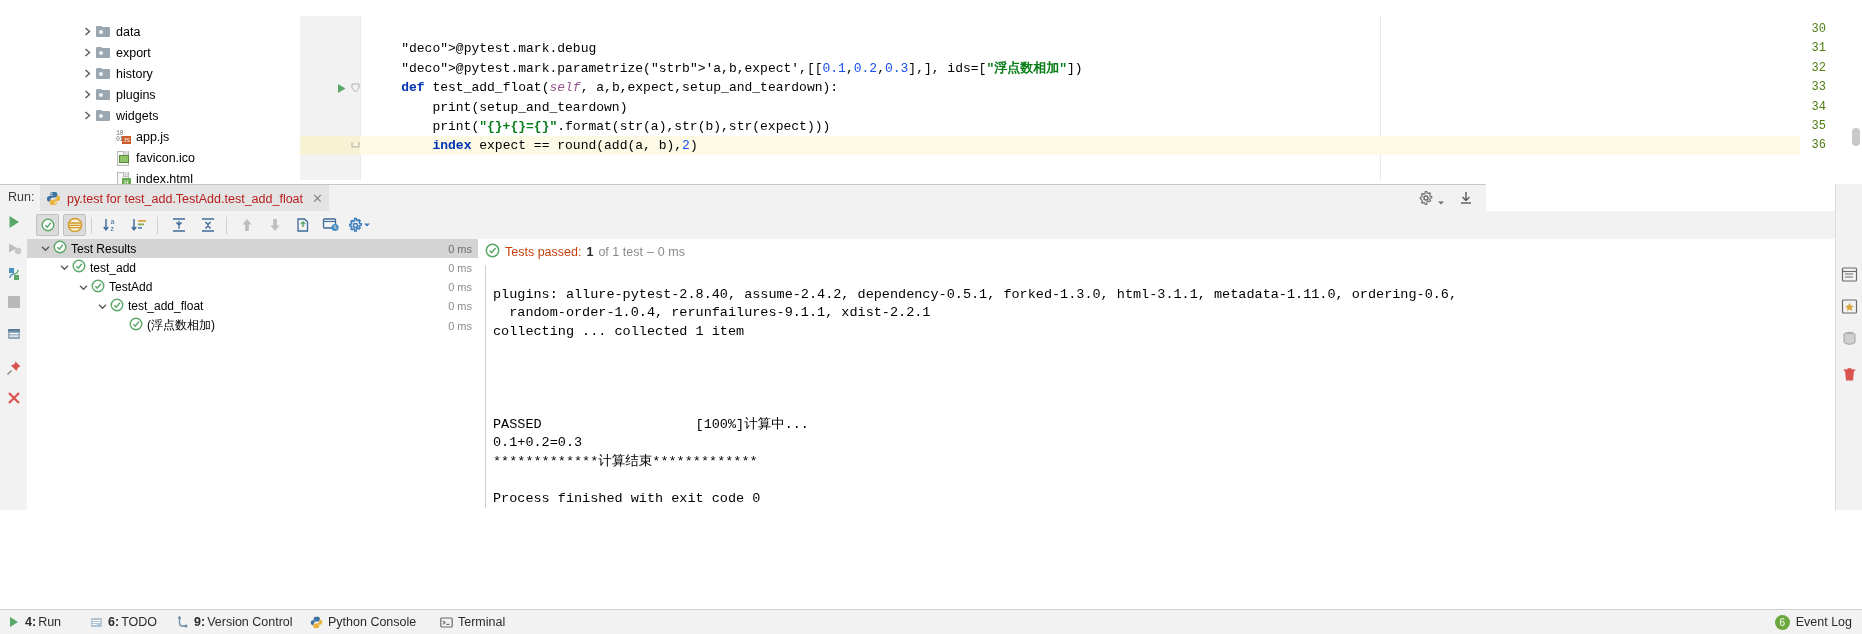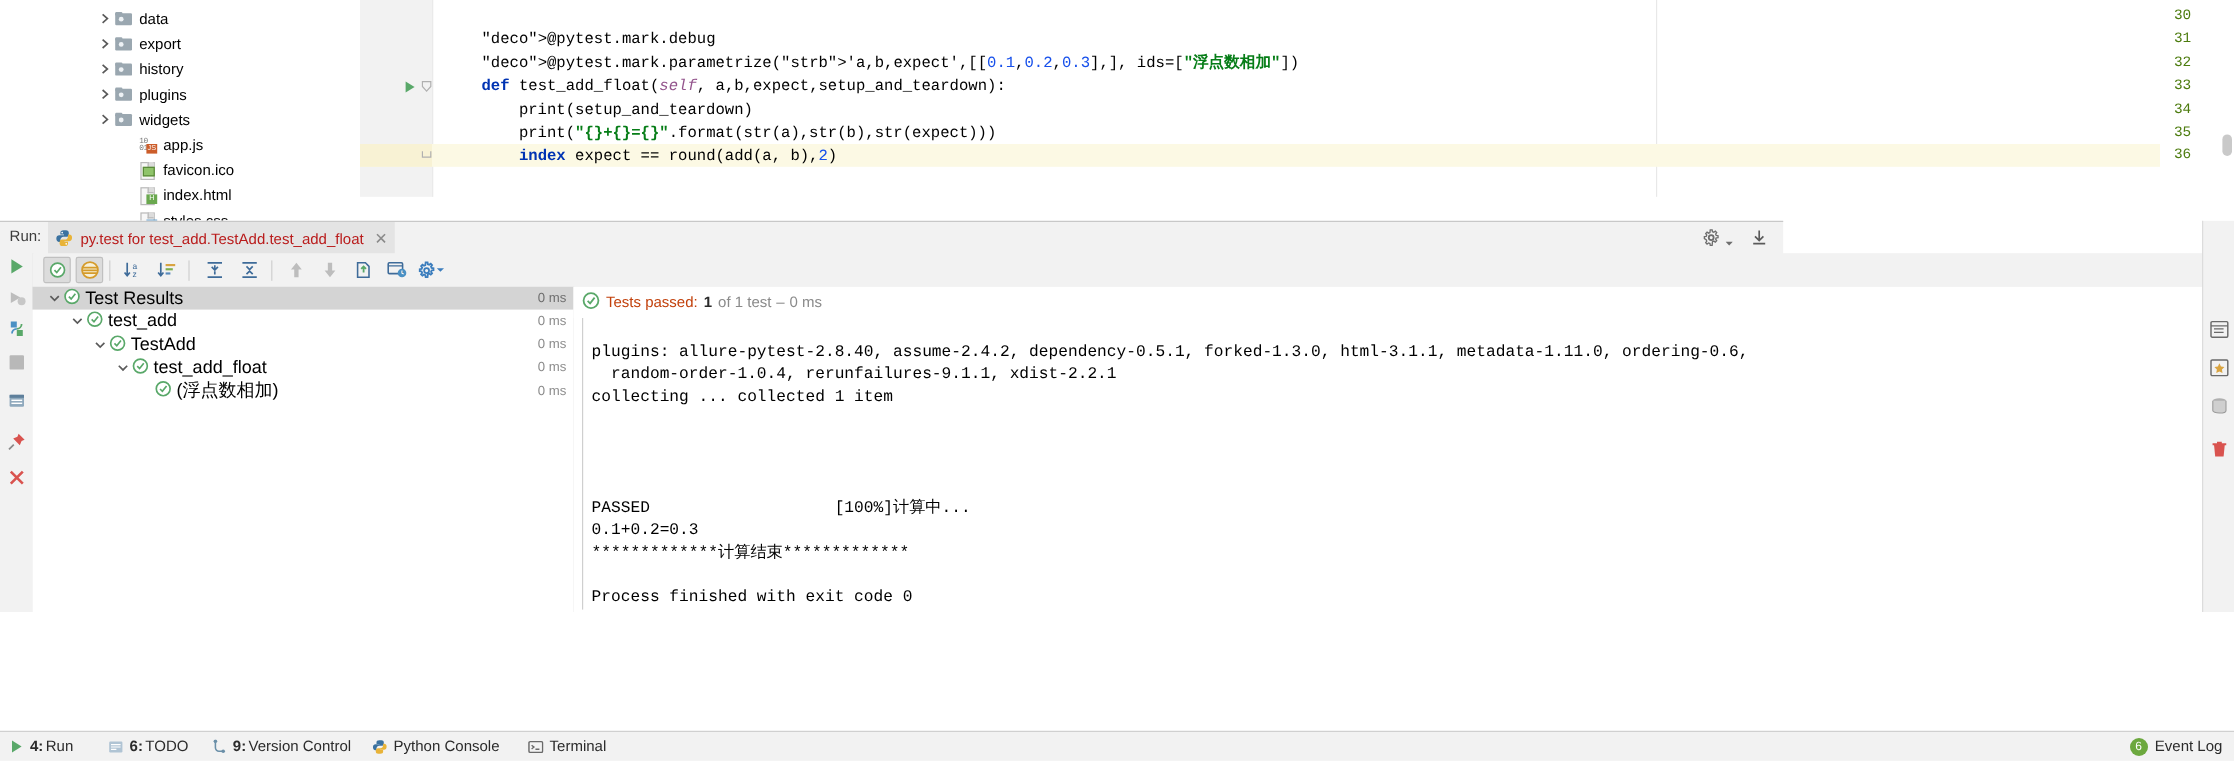--- a/index.html
+++ b/index.html
@@ -6,21 +6,21 @@
   body{
     width:1862px;height:634px;overflow:hidden;
     background:#ffffff;
     font-family:"Liberation Sans", sans-serif;
     font-size:12px;color:#000;
     -webkit-font-smoothing:antialiased;
   }
   .app{position:relative;width:1862px;height:634px;}
 
   
-  .top{position:absolute;left:0;top:0;width:1572px;height:184px;background:#ffffff;}
+  .top{position:absolute;left:0;top:16px;width:1572px;height:184px;background:#ffffff;}
 
   
   .project-tree{position:absolute;left:0;top:0;width:300px;height:184px;background:#ffffff;overflow:hidden;}
   .ptrow{position:absolute;left:0;height:21px;display:flex;align-items:center;white-space:nowrap;}
   .arrow{width:14px;display:flex;justify-content:center;align-items:center;color:#5a5a5a;font-size:11px;}
   .arrow svg{display:block;}
   .ficon{width:18px;display:flex;justify-content:center;align-items:center;}
   .plabel{font-size:12.5px;color:#000;padding-left:4px;font-family:"Liberation Sans",sans-serif;}
 
   .folder-glyph{width:14px;height:11px;position:relative;}
@@ -71,21 +71,21 @@
   .htool{position:absolute;left:27px;top:27px;width:1835px;height:28px;background:#f2f2f2;border-bottom:1px solid #dcdcdc;}
   .hbtn{position:absolute;top:3px;width:23px;height:22px;display:flex;align-items:center;justify-content:center;}
   .hbtn.toggled{background:#dcdcdc;border:1px solid #c0c0c0;border-radius:2px;box-sizing:border-box;}
   .hsep{position:absolute;top:6px;width:1px;height:17px;background:#cfcfcf;}
 
   
   .testtree{position:absolute;left:27px;top:55px;width:451px;height:271px;background:#ffffff;border-right:1px solid #dcdcdc;}
   .ttrow{position:absolute;left:0;width:451px;height:19px;display:flex;align-items:center;white-space:nowrap;}
   .ttrow.sel{background:#d4d4d4;}
   .ttarrow{width:16px;display:flex;align-items:center;justify-content:center;}
-  .ttlabel{font-size:15px;color:#000;padding-left:4px;}
+  .ttlabel{font-size:12px;color:#000;padding-left:4px;}
   .ttms{position:absolute;right:6px;font-size:11px;color:#8c8c8c;}
   .ttrow.sel .ttms{color:#6e6e6e;}
 
   
   .consolewrap{position:absolute;left:478px;top:55px;width:1384px;height:271px;background:#ffffff;}
   .status-line{position:absolute;left:0;top:0;width:1384px;height:26px;display:flex;align-items:center;padding-left:7px;box-sizing:border-box;background:#ffffff;}
   .status-txt{font-size:12.5px;color:#c2410c;margin-left:5px;}
   .status-dim{color:#8a8a8a;}
   .status-bold{font-weight:bold;color:#2b2b2b;}
   .console{position:absolute;left:7px;top:26px;width:1355px;height:243px;background:#ffffff;border-left:1px solid #cfcfcf;overflow:hidden;}

